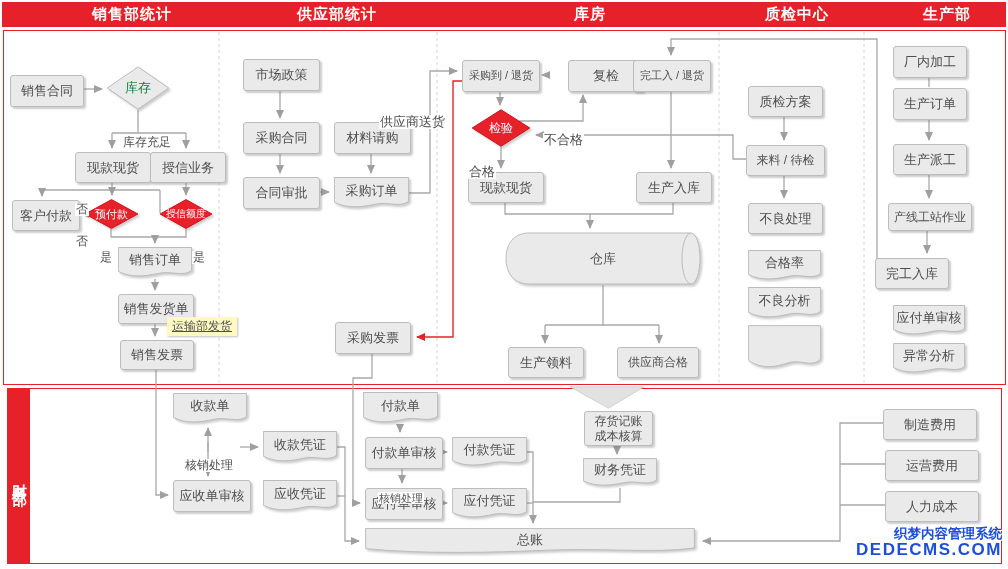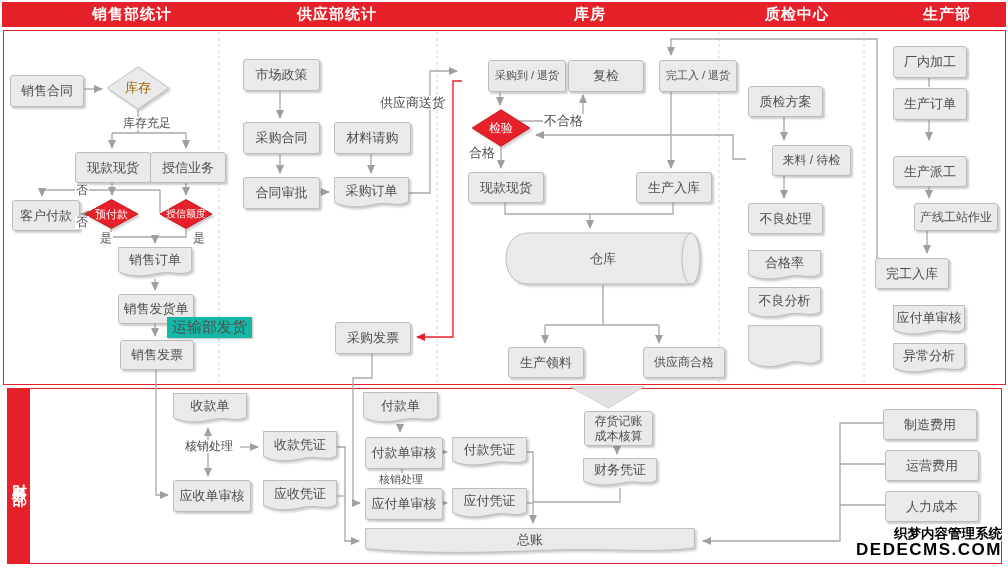--- a/index.html
+++ b/index.html
@@ -17,30 +17,30 @@
   .box{position:absolute;z-index:2;background:#eaeaea;border:1px solid #bcbcbc;border-radius:3px;
        box-shadow:2px 2px 2px rgba(110,110,110,.35);display:flex;align-items:center;justify-content:center;
        font-size:13px;text-align:center;line-height:1.2;white-space:pre-line;}
   .doc{position:absolute;z-index:2;display:flex;align-items:center;justify-content:center;
        font-size:13px;text-align:center;line-height:1.2;}
   .doc svg{position:absolute;left:0;top:0;width:100%;height:100%;filter:drop-shadow(2px 2px 1px rgba(110,110,110,.35));}
   .doc .t{position:relative;z-index:1;padding-bottom:6px;white-space:pre-line;}
   .dia{position:absolute;z-index:2;display:flex;align-items:center;justify-content:center;}
   .dia svg{position:absolute;left:0;top:0;width:100%;height:100%;filter:drop-shadow(2px 2px 1px rgba(110,110,110,.35));}
   .dia .t{position:relative;z-index:1;color:#fff;font-size:11px;}
-  .dia.gray .t{color:#a16207;font-size:13px;}
+  .dia.gray .t{color:#15803d;font-size:13px;}
   .cyl{position:absolute;z-index:2;display:flex;align-items:center;justify-content:center;font-size:13px;}
   .cyl svg{position:absolute;left:0;top:0;width:100%;height:100%;filter:drop-shadow(2px 2px 1px rgba(110,110,110,.35));}
   .cyl .t{position:relative;z-index:1;}
   .bigarrow{position:absolute;z-index:2;}
-  .lab{position:absolute;z-index:3;font-size:12px;background:#fff;padding:0 1px;line-height:1.1;white-space:nowrap;}
-  .tag{position:absolute;z-index:3;font-size:15px;background:#14b8a6;padding:1px 5px;
-       box-shadow:1px 1px 2px rgba(0,0,0,.25);white-space:nowrap;}
-  .s11{font-size:11px;} .s12{font-size:12px;} .nw{white-space:nowrap;margin-left:26px;}
-  .wm{position:absolute;left:856px;top:527px;width:146px;text-align:right;z-index:5;color:#000000;
+  .lab{position:absolute;z-index:3;font-size:12px;background:#fff;padding:0 1px;line-height:1.1;white-space:nowrap;margin-top:19px;}
+  .tag{position:absolute;z-index:3;font-size:12px;background:#fef9c3;padding:1px 5px;
+       box-shadow:1px 1px 2px rgba(0,0,0,.25);white-space:nowrap;text-decoration:underline;}
+  .s11{font-size:11px;} .s12{font-size:12px;} .nw{white-space:nowrap;}
+  .wm{position:absolute;left:856px;top:527px;width:146px;text-align:right;z-index:5;color:#1d4ed8;
       text-shadow:1px 1px 0 #fff;line-height:1.05;}
   .wm .l1{font-size:13.5px;font-weight:bold;}
   .wm .l2{font-size:17px;font-weight:bold;letter-spacing:1.5px;}
 </style>
 </head>
 <body>
 
 <div class="hdr">
   <div class="col" style="left:130px">销售部统计</div>
   <div class="col" style="left:335px">供应部统计</div>
@@ -221,21 +221,21 @@
   <span class="t">不良分析</span>
 </div>
 <div class="doc" style="left:748px;top:325px;width:73px;height:46px">
   <svg viewBox="0 0 100 34" preserveAspectRatio="none">
       <path d="M0.5,0.5 H99.5 V25 C88,32 72,25 55,28 C38,31 18,33 0.5,26 Z" fill="#eaeaea" stroke="#bcbcbc" vector-effect="non-scaling-stroke"></path>
     </svg>
 </div>
 
 <div class="box" style="left:893px;top:46px;width:72px;height:30px">厂内加工</div>
 <div class="box" style="left:893px;top:88px;width:72px;height:30px">生产订单</div>
-<div class="box" style="left:893px;top:156px;width:72px;height:29px">生产派工</div>
+<div class="box" style="left:893px;top:144px;width:72px;height:29px">生产派工</div>
 <div class="box s12 nw" style="left:888px;top:203px;width:82px;height:26px">产线工站作业</div>
 <div class="box" style="left:875px;top:258px;width:72px;height:29px">完工入库</div>
 <div class="doc" style="left:893px;top:305px;width:72px;height:32px">
   <svg viewBox="0 0 100 34" preserveAspectRatio="none">
       <path d="M0.5,0.5 H99.5 V25 C88,32 72,25 55,28 C38,31 18,33 0.5,26 Z" fill="#eaeaea" stroke="#bcbcbc" vector-effect="non-scaling-stroke"></path>
     </svg>
   <span class="t">应付单审核</span>
 </div>
 <div class="doc" style="left:893px;top:343px;width:72px;height:32px">
   <svg viewBox="0 0 100 34" preserveAspectRatio="none">

